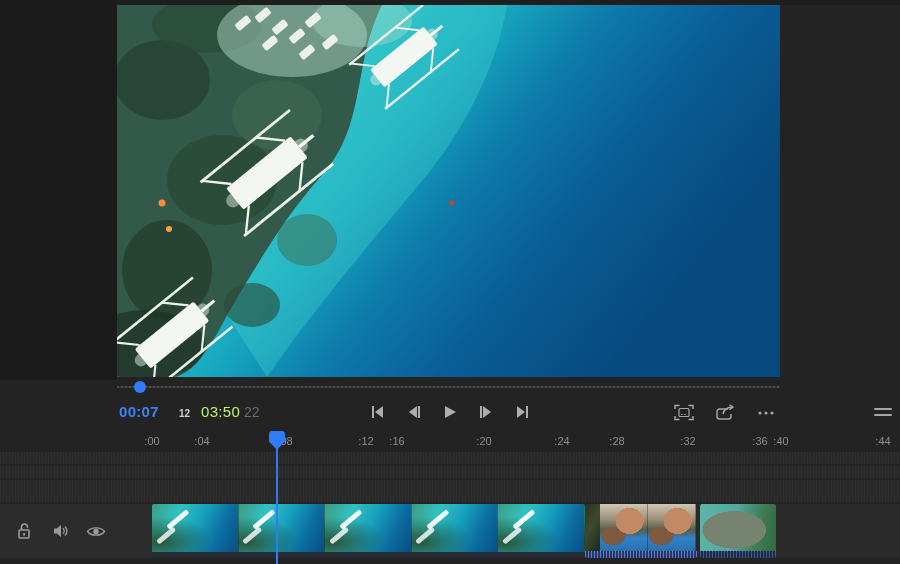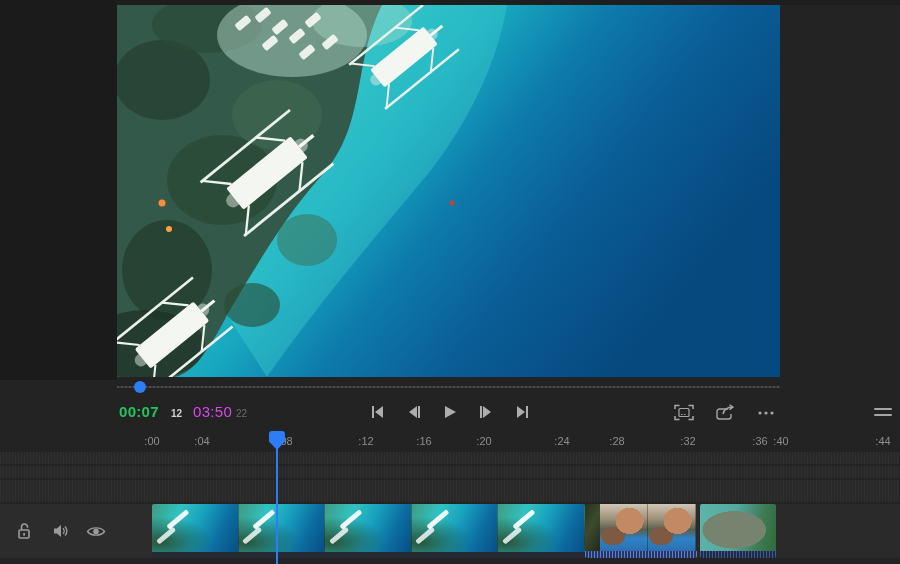--- a/index.html
+++ b/index.html
@@ -14,24 +14,24 @@
   .video { position:absolute; left:117px; top:5px; width:663px; height:372px; background:#0a5d96; overflow:hidden; }
   .video svg { display:block; }
 
   
   .scrub-track { position:absolute; left:117px; top:386px; width:663px; height:2px;
     background:repeating-linear-gradient(90deg,#4d4d4d 0 2px,#353535 2px 4px); }
   .scrub-handle { position:absolute; left:134px; top:381px; width:12px; height:12px; border-radius:50%; background:#2e7cf6; }
 
   
   .timecode { position:absolute; left:119px; top:403px; display:flex; align-items:baseline; }
-  .tc-main   { font-size:15px; font-weight:bold; color:#22c55e; letter-spacing:.3px; }
-  .tc-main-f { font-size:10px; font-weight:bold; color:#cfcfcf; margin-left:12px; }
-  .tc-dur    { font-size:15px; color:#d946ef; margin-left:11px; letter-spacing:.3px; }
-  .tc-dur-f  { font-size:10px; color:#6b6b6b; margin-left:4px; }
+  .tc-main   { font-size:15px; font-weight:bold; color:#3b82f6; letter-spacing:.3px; }
+  .tc-main-f { font-size:10px; font-weight:bold; color:#cfcfcf; margin-left:20px; }
+  .tc-dur    { font-size:15px; color:#bef264; margin-left:11px; letter-spacing:.3px; }
+  .tc-dur-f  { font-size:14px; color:#6b6b6b; margin-left:4px; }
 
   .transport { position:absolute; left:50%; top:400px; transform:translateX(-50%); display:flex; gap:12px; }
   .t-btn { width:24px; height:24px; display:flex; align-items:center; justify-content:center;
            background:none; border:none; padding:0; cursor:pointer; }
 
   .tools { position:absolute; right:122px; top:400px; display:flex; gap:17px; align-items:center; }
   .panel-menu { position:absolute; right:8px; top:405px; width:18px; height:14px; cursor:pointer;
                 display:flex; flex-direction:column; justify-content:center; gap:4px; }
   .panel-menu span { display:block; height:2px; background:#a6a6a6; border-radius:1px; }
 
@@ -226,21 +226,21 @@
   <div class="panel-menu">
     <span></span>
     <span></span>
   </div>
 
   <div class="ruler">
     <span class="tick" style="left:152px">:00</span>
     <span class="tick" style="left:202px">:04</span>
     <span class="tick" style="left:285px">:08</span>
     <span class="tick" style="left:366px">:12</span>
-    <span class="tick" style="left:424px">:16</span>
+    <span class="tick" style="left:397px">:16</span>
     <span class="tick" style="left:484px">:20</span>
     <span class="tick" style="left:562px">:24</span>
     <span class="tick" style="left:617px">:28</span>
     <span class="tick" style="left:688px">:32</span>
     <span class="tick" style="left:760px">:36</span>
     <span class="tick" style="left:781px">:40</span>
     <span class="tick" style="left:883px">:44</span>
   </div>
 
   <div class="lane lane1"></div>

